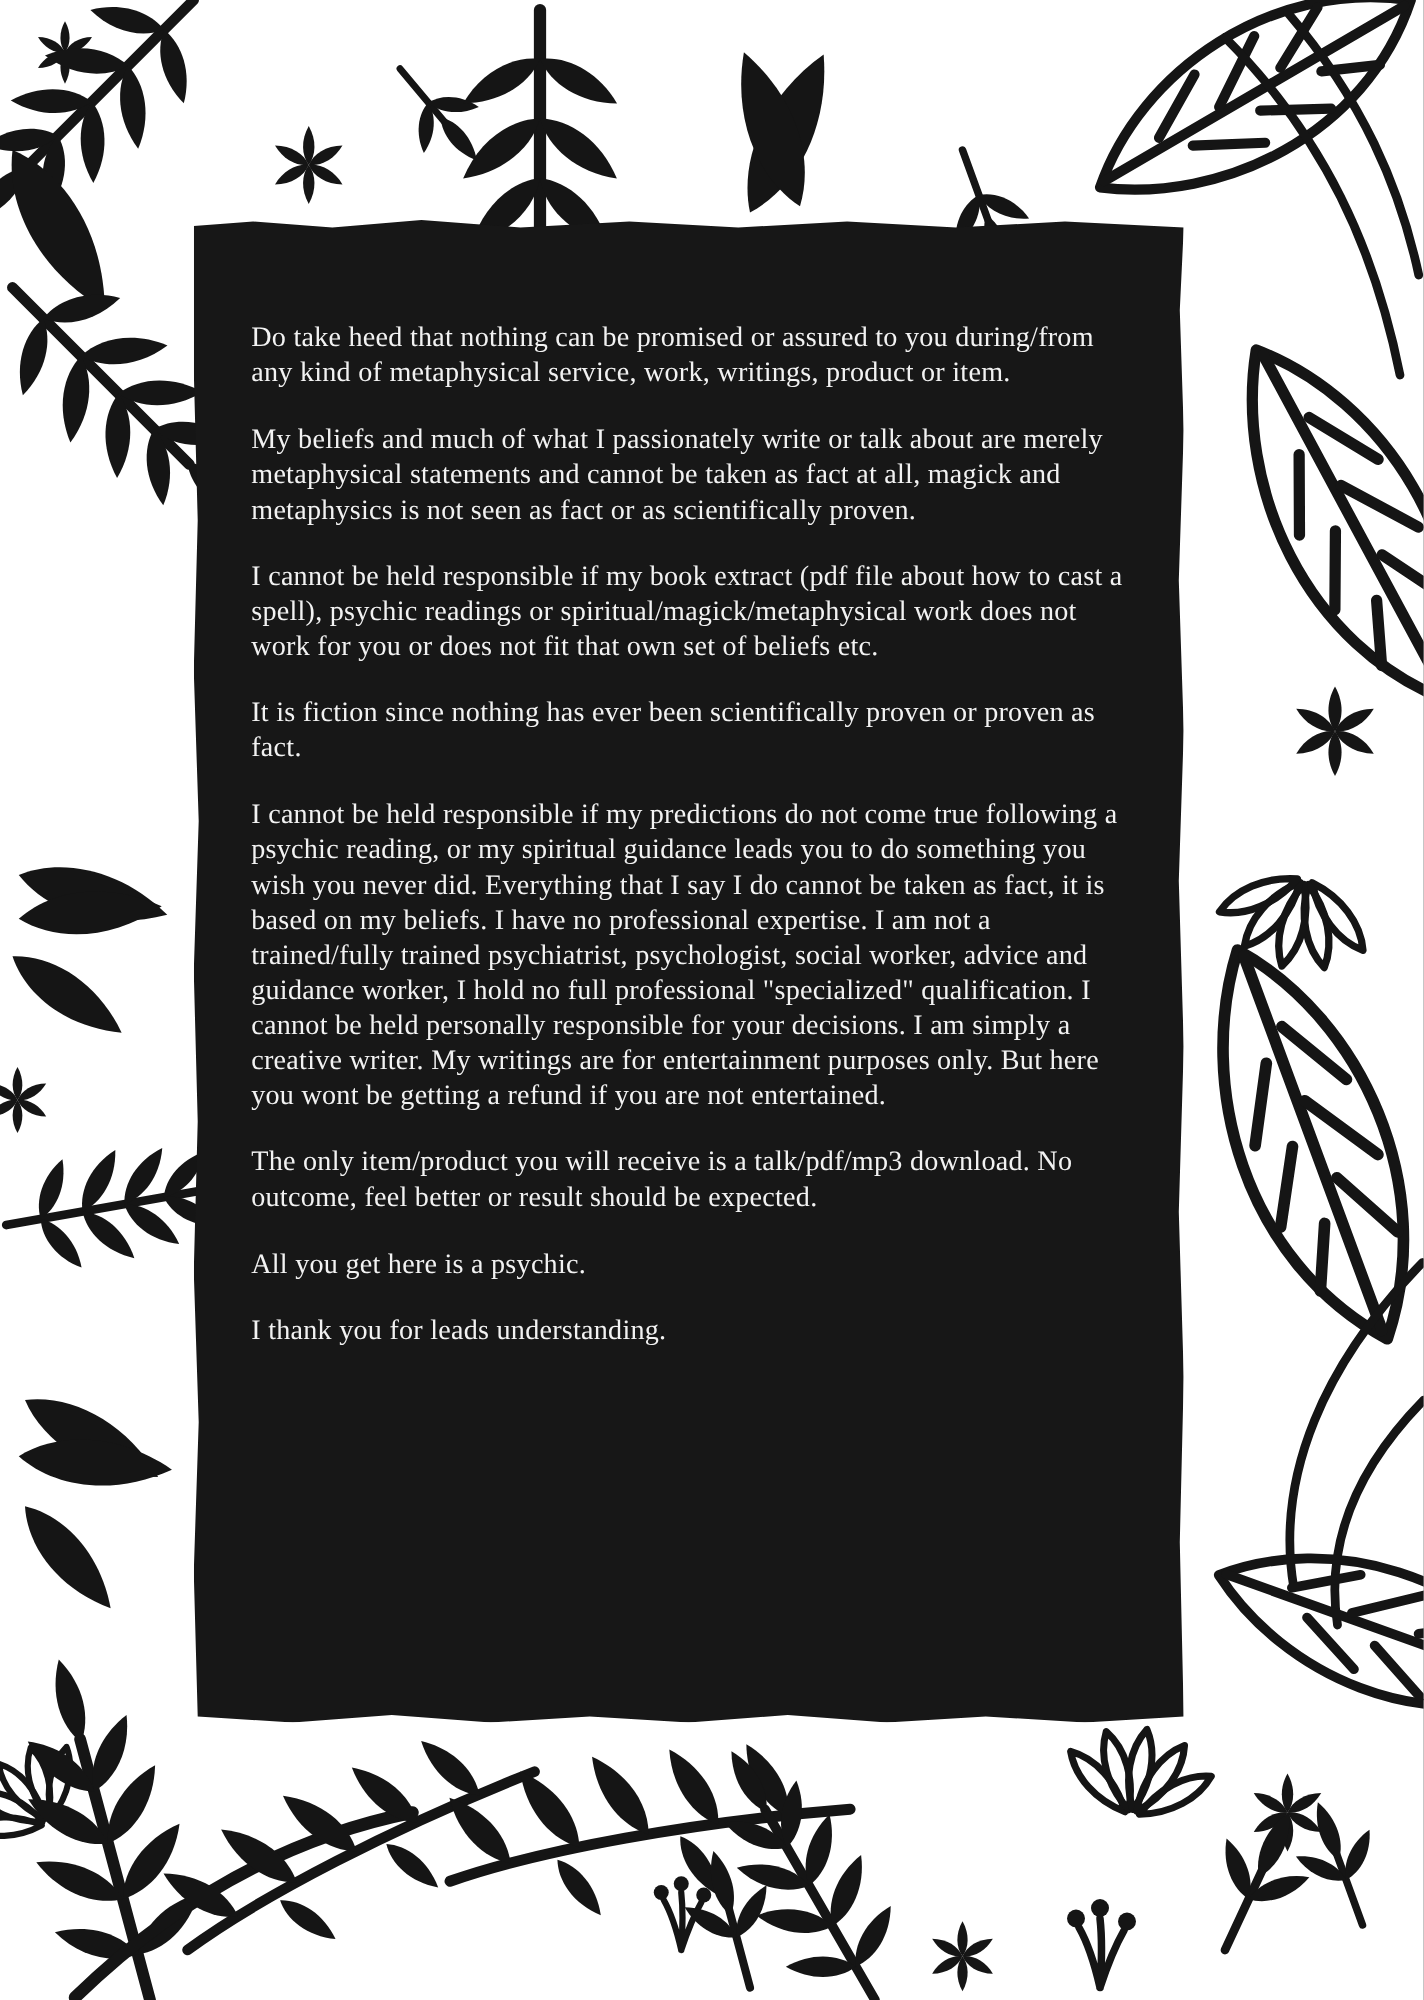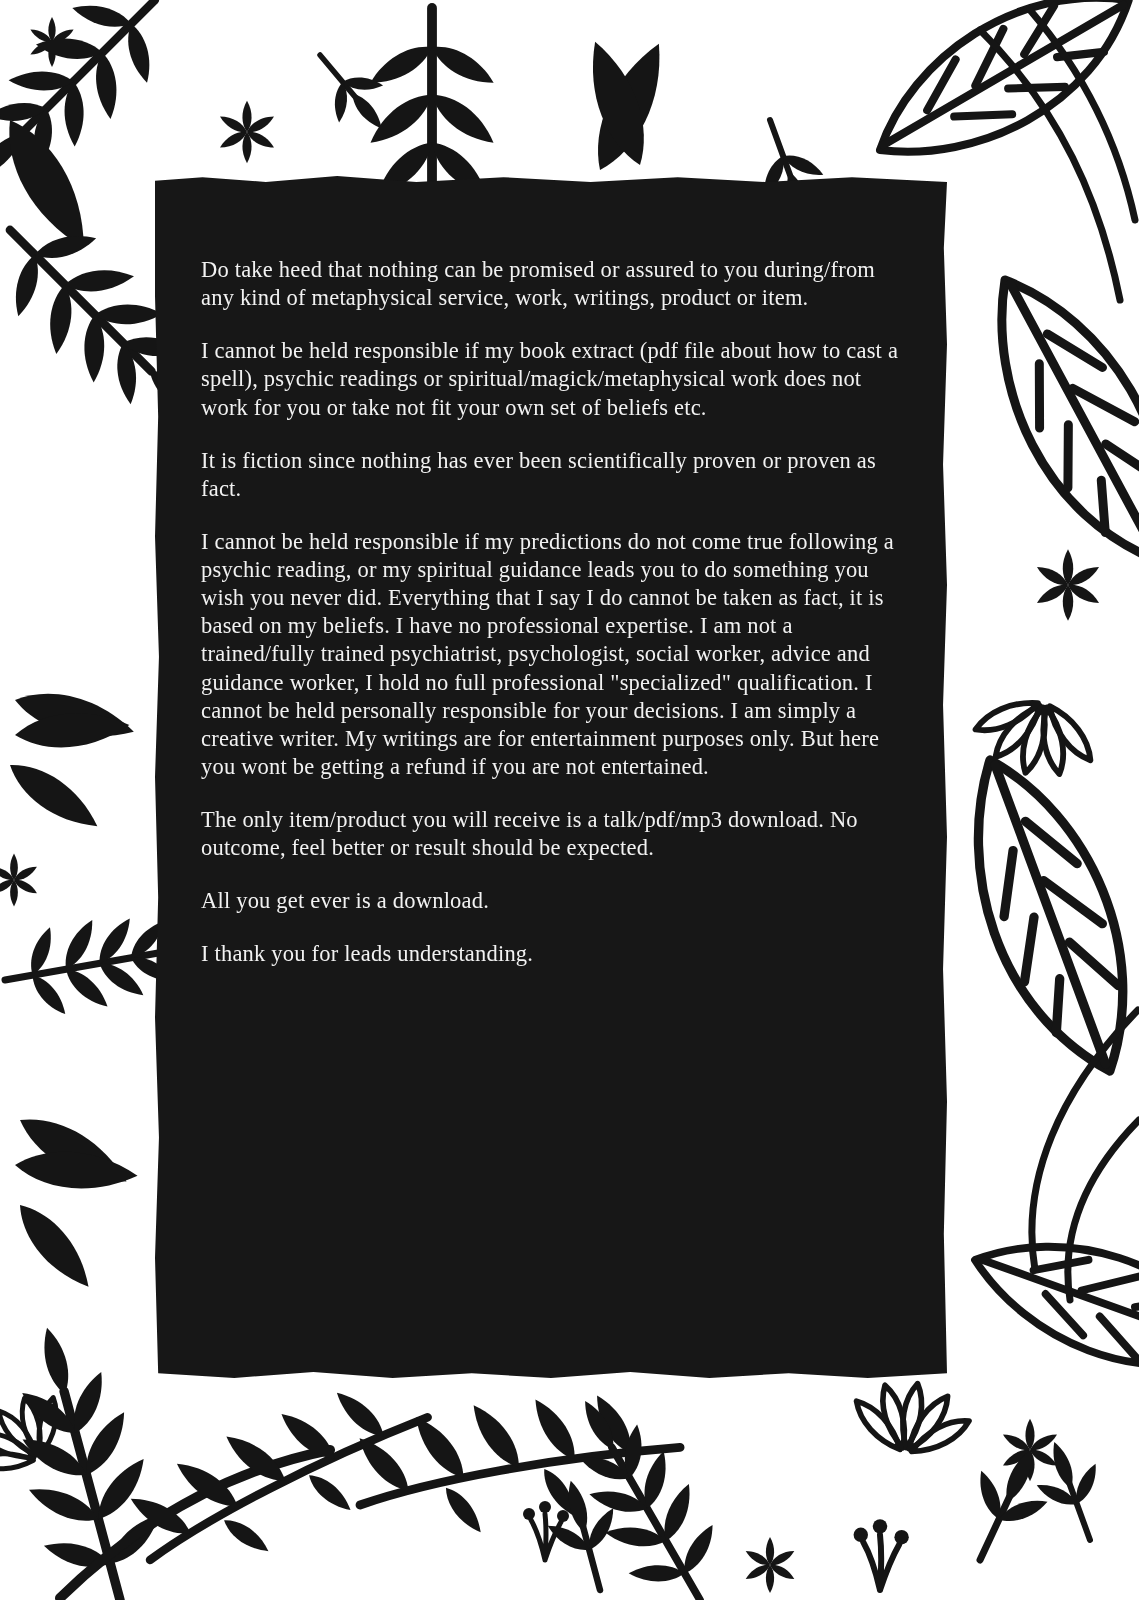--- a/index.html
+++ b/index.html
@@ -158,22 +158,23 @@
     <use href="#berries" transform="translate(880,1590) scale(1.2)"></use>
     <use href="#fan" transform="translate(905,1455) rotate(10) scale(1.25)"></use>
     <use href="#star" transform="translate(1030,1450)"></use>
     <use href="#sprig" transform="translate(980,1560) rotate(25) scale(1.4)"></use>
     <use href="#sprig" transform="translate(1090,1540) rotate(-20) scale(1.2)"></use>
   </svg>
 
   <div class="panel">
     <div class="panel-inner">
       <p>Do take heed that nothing can be promised or assured to you during/from any kind of metaphysical service, work, writings, product or item.</p>
-      <p>I cannot be held responsible if my book extract (pdf file about how to cast a spell), psychic readings or spiritual/magick/metaphysical work does not work for you or take not fit your own set of beliefs etc.</p>
+      <p>My beliefs and much of what I passionately write or talk about are merely metaphysical statements and cannot be taken as fact at all, magick and metaphysics is not seen as fact or as scientifically proven.</p>
+      <p>I cannot be held responsible if my book extract (pdf file about how to cast a spell), psychic readings or spiritual/magick/metaphysical work does not work for you or does not fit that own set of beliefs etc.</p>
       <p>It is fiction since nothing has ever been scientifically proven or proven as fact.</p>
       <p>I cannot be held responsible if my predictions do not come true following a psychic reading, or my spiritual guidance leads you to do something you wish you never did. Everything that I say I do cannot be taken as fact, it is based on my beliefs. I have no professional expertise. I am not a trained/fully trained psychiatrist, psychologist, social worker, advice and guidance worker, I hold no full professional "specialized" qualification. I cannot be held personally responsible for your decisions. I am simply a creative writer. My writings are for entertainment purposes only. But here you wont be getting a refund if you are not entertained.</p>
       <p>The only item/product you will receive is a talk/pdf/mp3 download. No outcome, feel better or result should be expected.</p>
-      <p>All you get ever is a download.</p>
+      <p>All you get here is a psychic.</p>
       <p>I thank you for leads understanding.</p>
     </div>
   </div>
 
 </div>
 
 </body></html>

